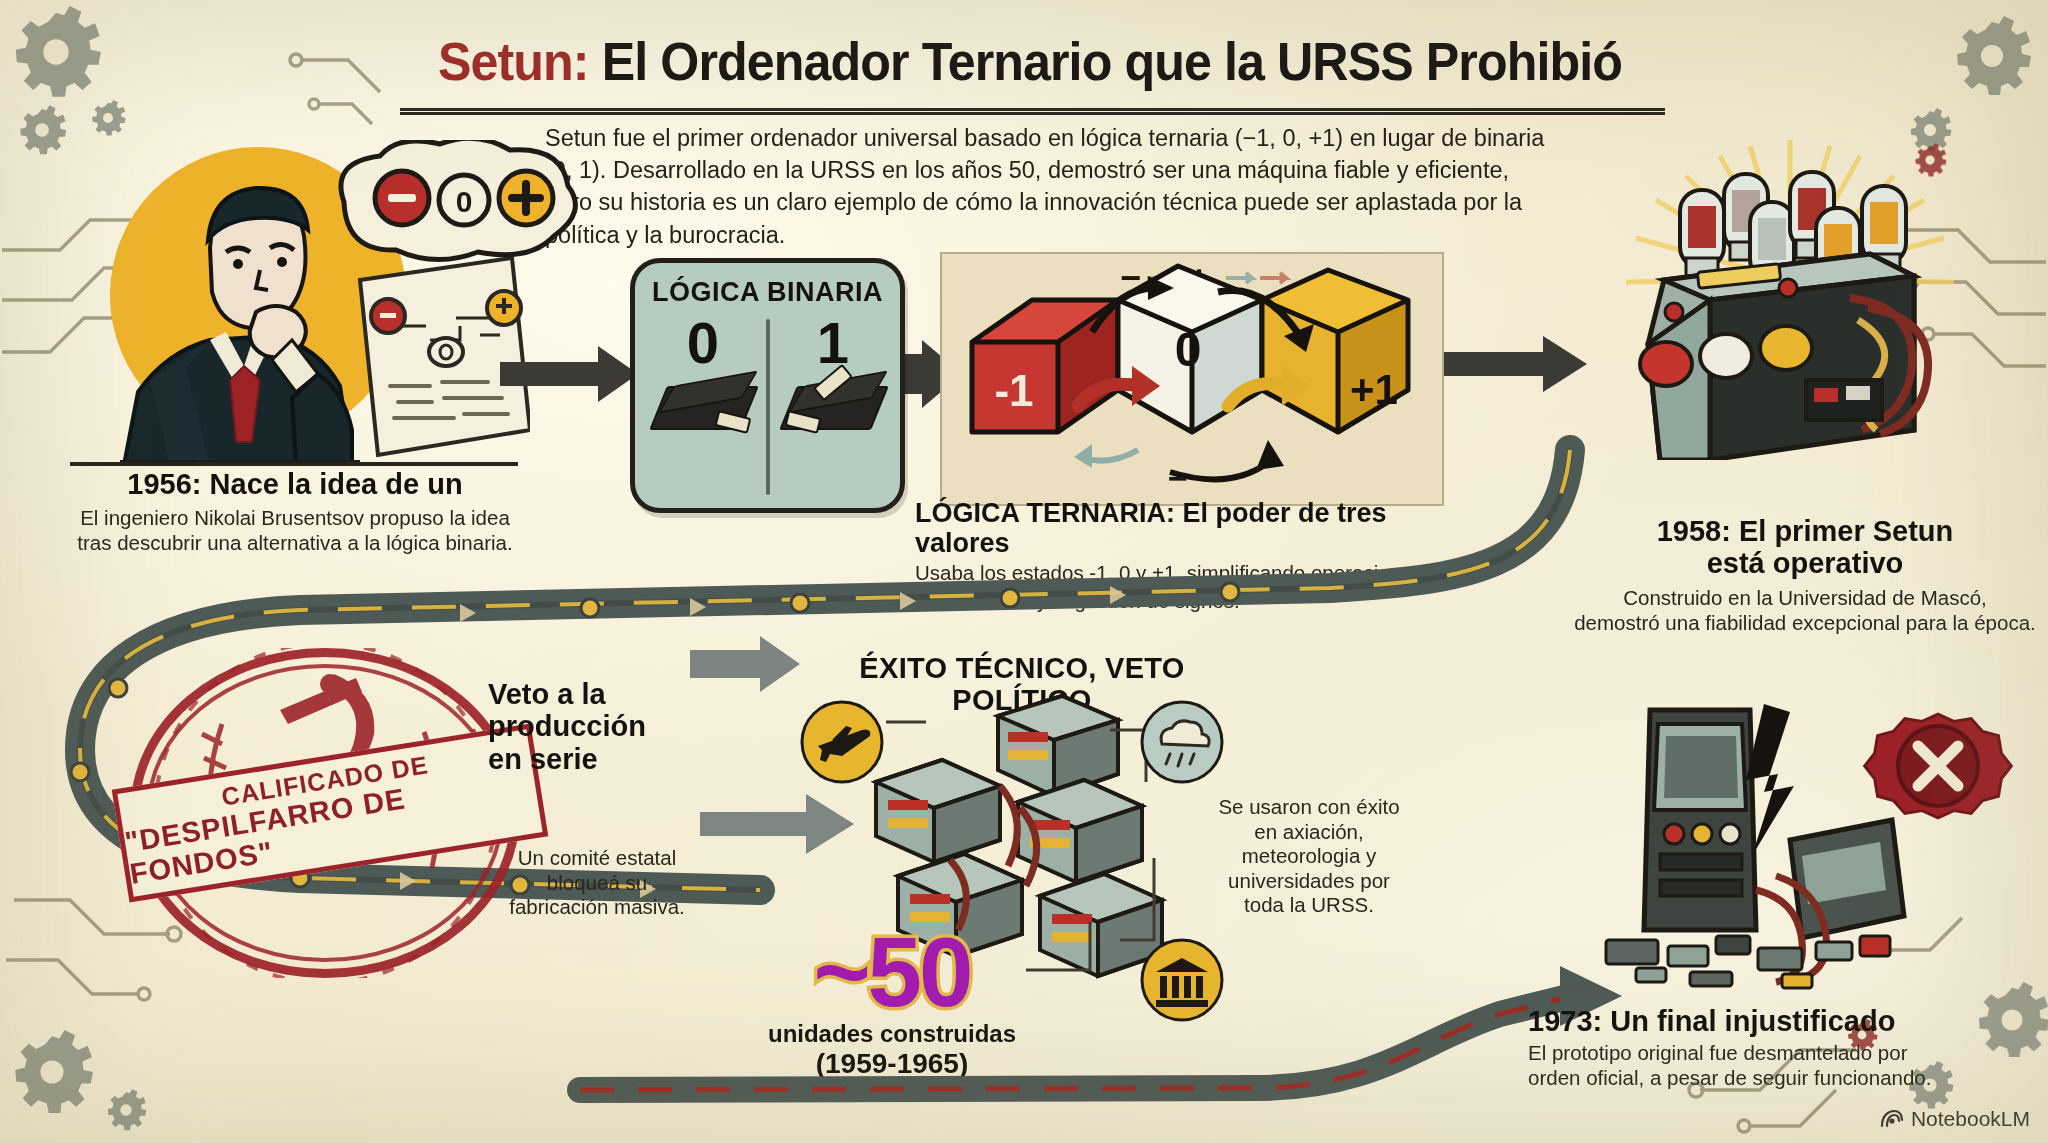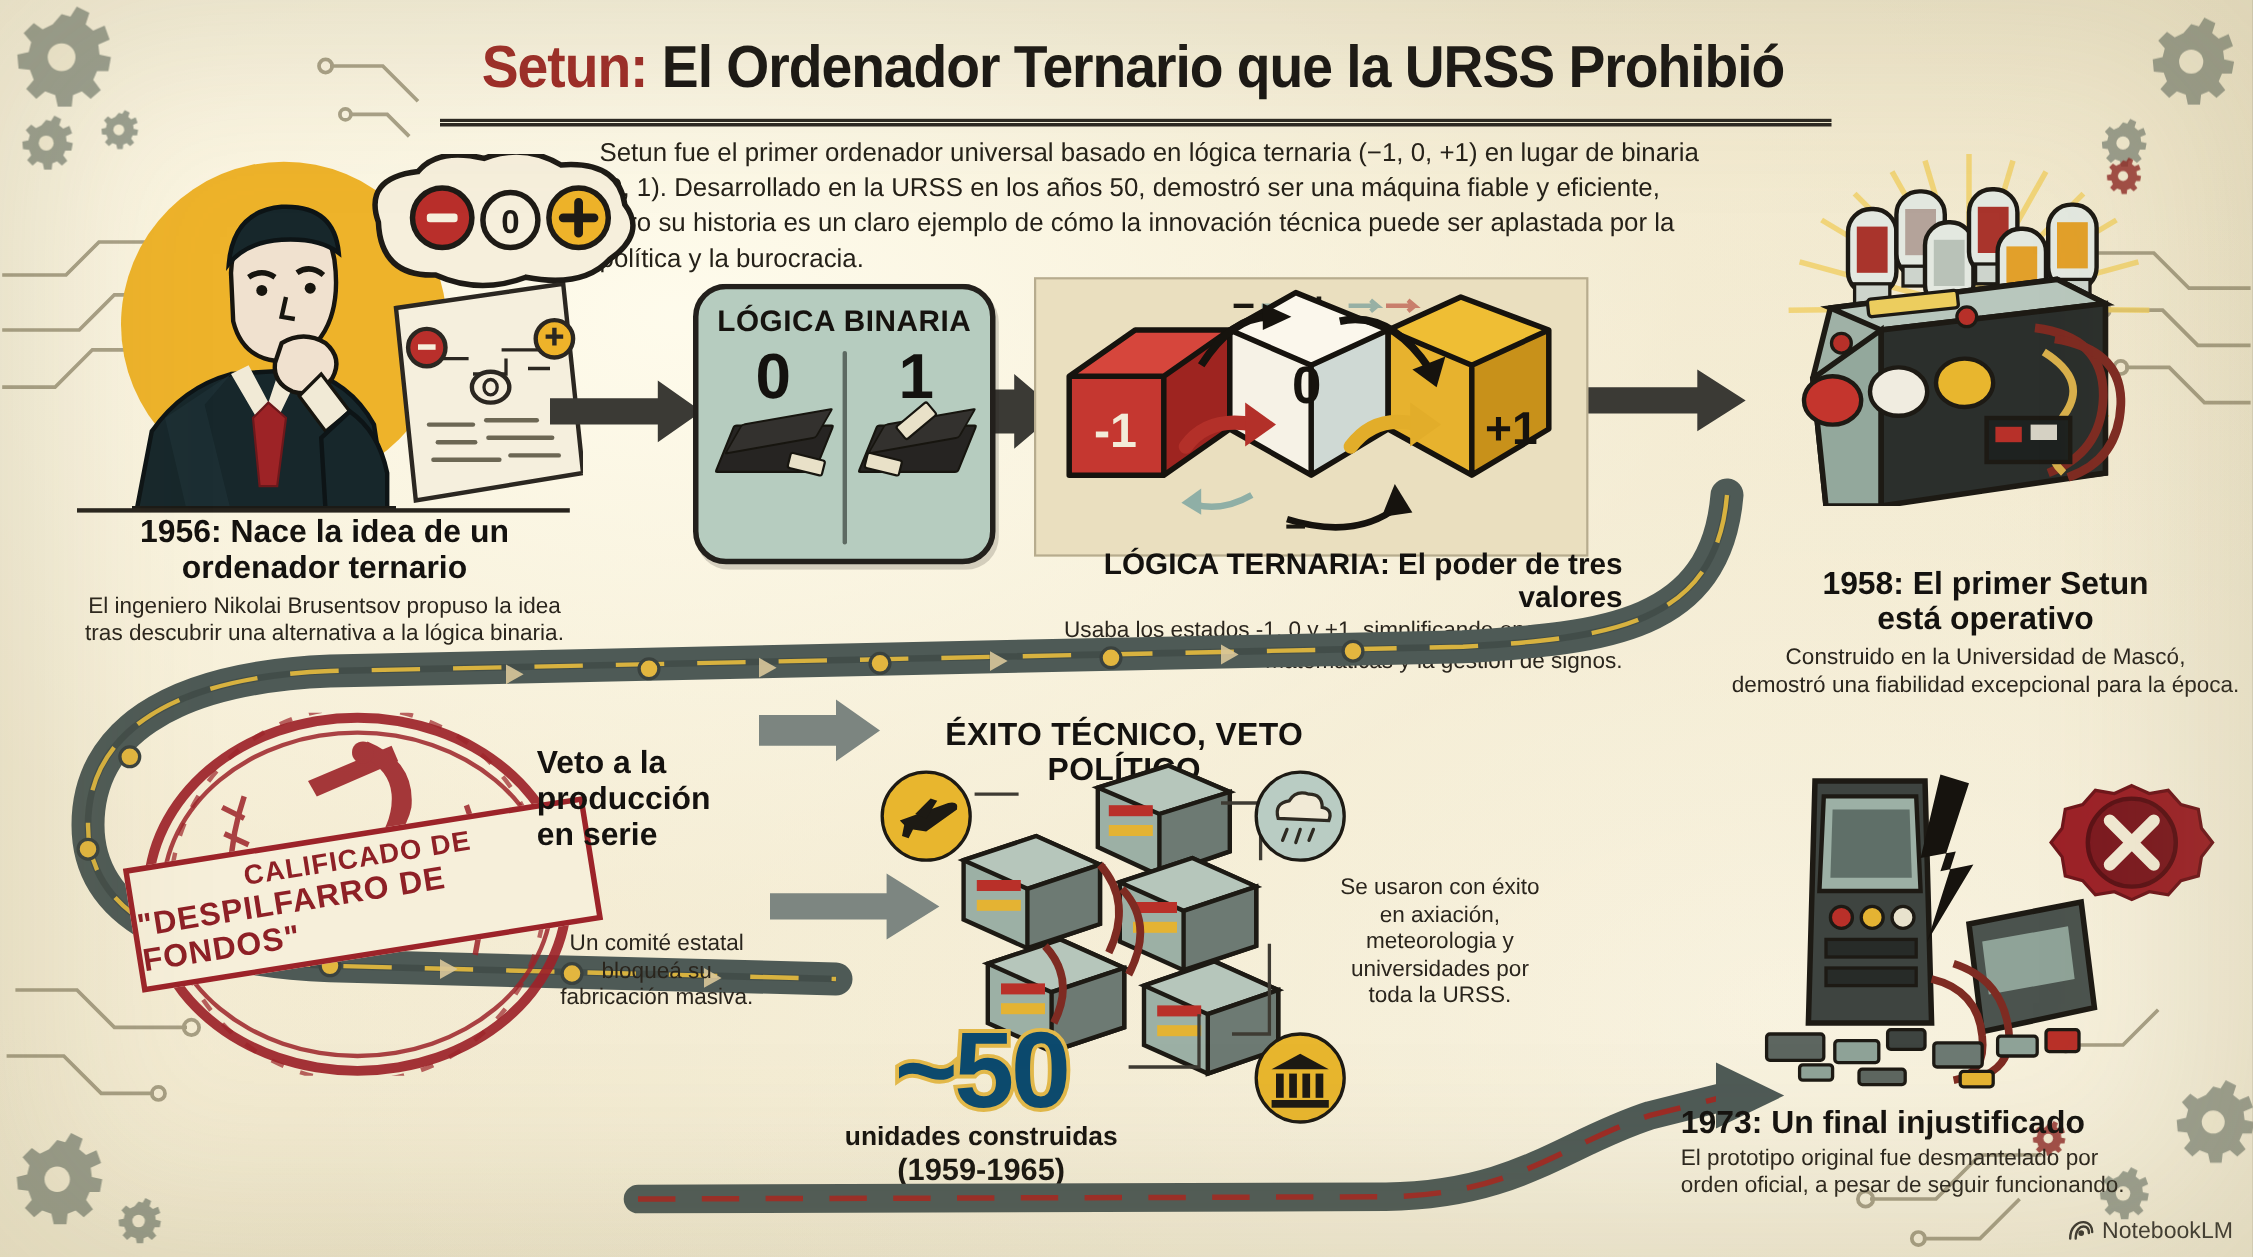--- a/index.html
+++ b/index.html
@@ -71,21 +71,21 @@
   .sw .body{position:absolute;left:4px;top:10px;width:88px;height:40px;background:#262422;
      transform:skewX(-22deg);border:2px solid #17150f;border-radius:3px;}
   .sw .top{position:absolute;left:12px;top:2px;width:80px;height:24px;background:#33312e;
      transform:skew(-30deg,-10deg);border:2px solid #17150f;border-radius:3px;}
   .sw .lever{position:absolute;width:30px;height:12px;background:#e9e1c8;border:2px solid #17150f;border-radius:3px;}
 
   #ternary-panel{
     left:940px;top:252px;width:500px;height:250px;
     background:#eadfbf;border:2px solid rgba(90,78,52,.35);
   }
-  #ternary-caption{left:915px;top:498px;width:560px;text-align:right;}
+  #ternary-caption{left:915px;top:498px;width:560px;text-align:left;}
   #ternary-caption .t{font-size:27px;}
   #ternary-caption .b{font-size:20.5px;margin-top:3px;}
 
   
   #b1956{left:70px;top:468px;width:450px;text-align:center;}
   #b1956 .t{font-size:29px;}
   #b1956 .b{font-size:20.5px;margin-top:6px;}
   #b1956-rule{left:70px;top:462px;width:448px;height:4px;background:#27231d;}
 
   
@@ -95,21 +95,21 @@
 
   
   #veto-title{left:488px;top:678px;width:215px;font-size:29px;text-align:left;}
   #veto-body{left:487px;top:846px;width:220px;font-size:20.5px;text-align:center;}
 
   
   #exito-title{left:812px;top:652px;width:420px;text-align:center;font-size:29px;letter-spacing:.3px;}
   #usos-body{left:1203px;top:795px;width:212px;font-size:20.5px;text-align:center;}
   #count-wrap{left:742px;top:930px;width:300px;text-align:center;}
   #count-num{
-    font-size:98px;font-weight:bold;color:#0c4a6e;line-height:.86;letter-spacing:-3px;
+    font-size:98px;font-weight:bold;color:#a21caf;line-height:.86;letter-spacing:-3px;
     -webkit-text-stroke:7px #e3b94a;paint-order:stroke fill;
     font-family:"Liberation Sans Narrow","Liberation Sans",sans-serif;
   }
   #count-l1{font-size:24px;font-weight:bold;color:#17140f;margin-top:6px;
     font-family:"Liberation Sans Narrow","Liberation Sans",sans-serif;}
   #count-l2{font-size:28px;font-weight:bold;color:#17140f;
     font-family:"Liberation Sans Narrow","Liberation Sans",sans-serif;}
 
   
   #b1973{left:1528px;top:1005px;width:500px;text-align:left;}
@@ -266,21 +266,20 @@
     <circle cx="106" cy="58" r="27" fill="#b92f2b" stroke="#1e1b16" stroke-width="5"></circle>
     <rect x="92" y="54" width="28" height="8" rx="3" fill="#f6efdc"></rect>
     <circle cx="230" cy="58" r="27" fill="#eeb32a" stroke="#1e1b16" stroke-width="5"></circle>
     <path d="M216,58 h28 M230,44 v28" stroke="#1e1b16" stroke-width="8" stroke-linecap="round"></path>
     <text x="168" y="72" font-size="30" font-weight="bold" text-anchor="middle" fill="#1e1b16" font-family="'Liberation Sans',sans-serif">0</text>
   </svg>
 
   <div id="b1956-rule" class="abs"></div>
   <div id="b1956" class="abs">
     <div class="blk-title t">1956: Nace la idea de un</div>
-    <div class="blk-title t">ordenador ternario</div>
     <div class="blk-body b">El ingeniero Nikolai Brusentsov propuso la idea</div>
     <div class="blk-body b" style="margin-top:0">tras descubrir una alternativa a la lógica binaria.</div>
   </div>
 
   <svg class="abs" style="left:500px;top:340px;width:150px;height:80px;">
     <path d="M0,22 L98,22 L98,6 L138,34 L98,62 L98,46 L0,46 Z" fill="#3b3a35"></path>
   </svg>
   <svg class="abs" style="left:888px;top:340px;width:80px;height:80px;">
     <path d="M0,14 L34,14 L34,0 L74,34 L34,68 L34,54 L0,54 Z" fill="#3b3a35"></path>
   </svg>

